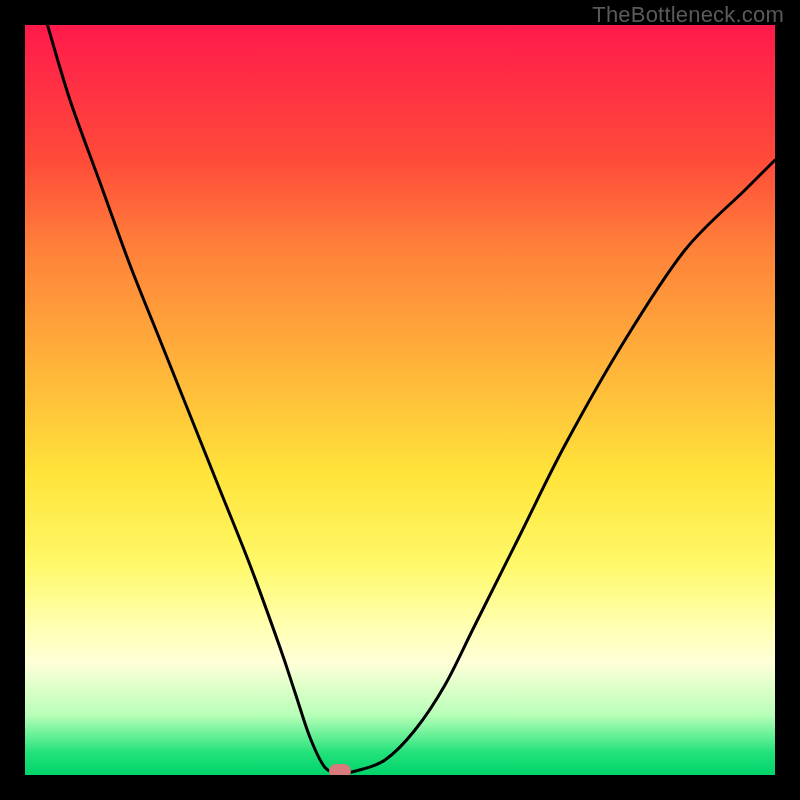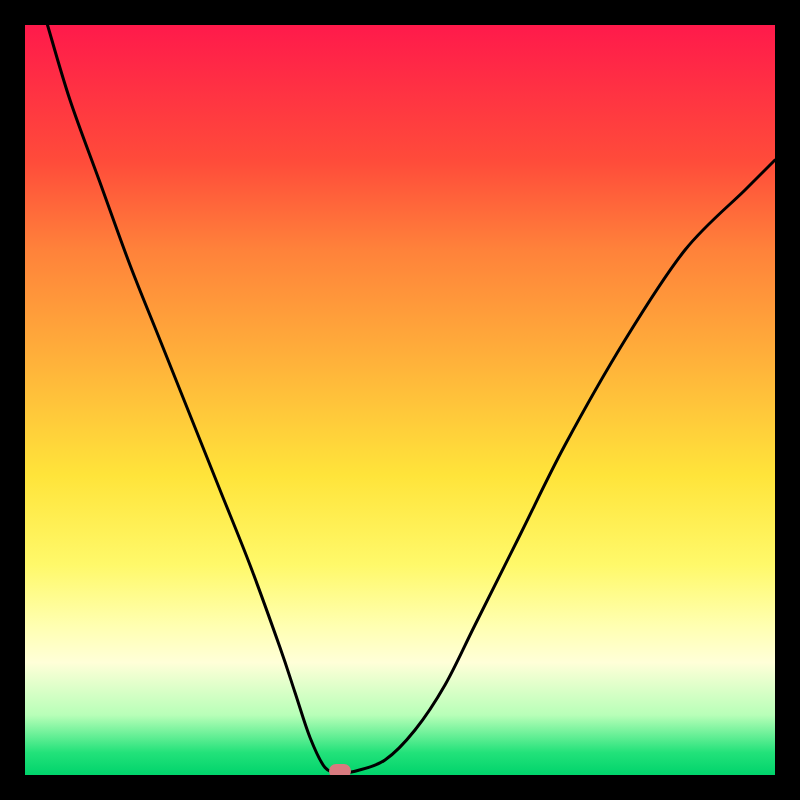--- a/index.html
+++ b/index.html
@@ -64,20 +64,21 @@
     height: 14px;
     border-radius: 7px;
     background: #d97a7f;
     transform: translate(-50%, -50%);
   }
 </style>
 </head>
 <body>
 
 <div class="container">
+  <div class="watermark">TheBottleneck.com</div>
 
   <div class="plot-area">
     <svg class="curve" viewBox="0 0 750 750" preserveAspectRatio="none">
       <path id="curve-path" d="M 22.5 0 C 26.25 12.5 36.25 48.75 45 75 C 53.75 101.25 65 130 75 157.5 C 85 185 95.00000000000001 213.74999999999994 105.00000000000001 239.99999999999994 C 115.00000000000001 266.24999999999994 125 290.00000000000006 135 315.00000000000006 C 145 340.00000000000006 155 365 165 390 C 175 415 185 440 195 465 C 205 490 215 513.75 225 540 C 235 566.25 247.50000000000003 601.25 255.00000000000003 622.5 C 262.5 643.75 265 652.5 270 667.5 C 275 682.5 280 700 285 712.5 C 290 725 295 736.625 300 742.5 C 305 748.375 310 747.125 315 747.75 C 320 748.375 322.5 748.375 330 746.25 C 337.5 744.125 350 741.875 360 735 C 370 728.125 380 717.5 390 705 C 400 692.5 410.00000000000006 677.5 420.00000000000006 660 C 430.00000000000006 642.5 437.5 625 450 600 C 462.5 575 480 540 495 510 C 510 480 522.5 452.5 540 420 C 557.5 387.5 580 347.50000000000006 600 315.00000000000006 C 620 282.50000000000006 640 250 660 225 C 680 200 705 180 720 165 C 735 150 745 140 750 135" fill="none" stroke="#000" stroke-width="3" stroke-linecap="round" stroke-linejoin="round"></path>
     </svg>
     <div id="marker" class="marker" style="left: 315px; top: 746.25px; background: rgb(217, 122, 127);"></div>
   </div>
 </div>
 
 </body></html>

